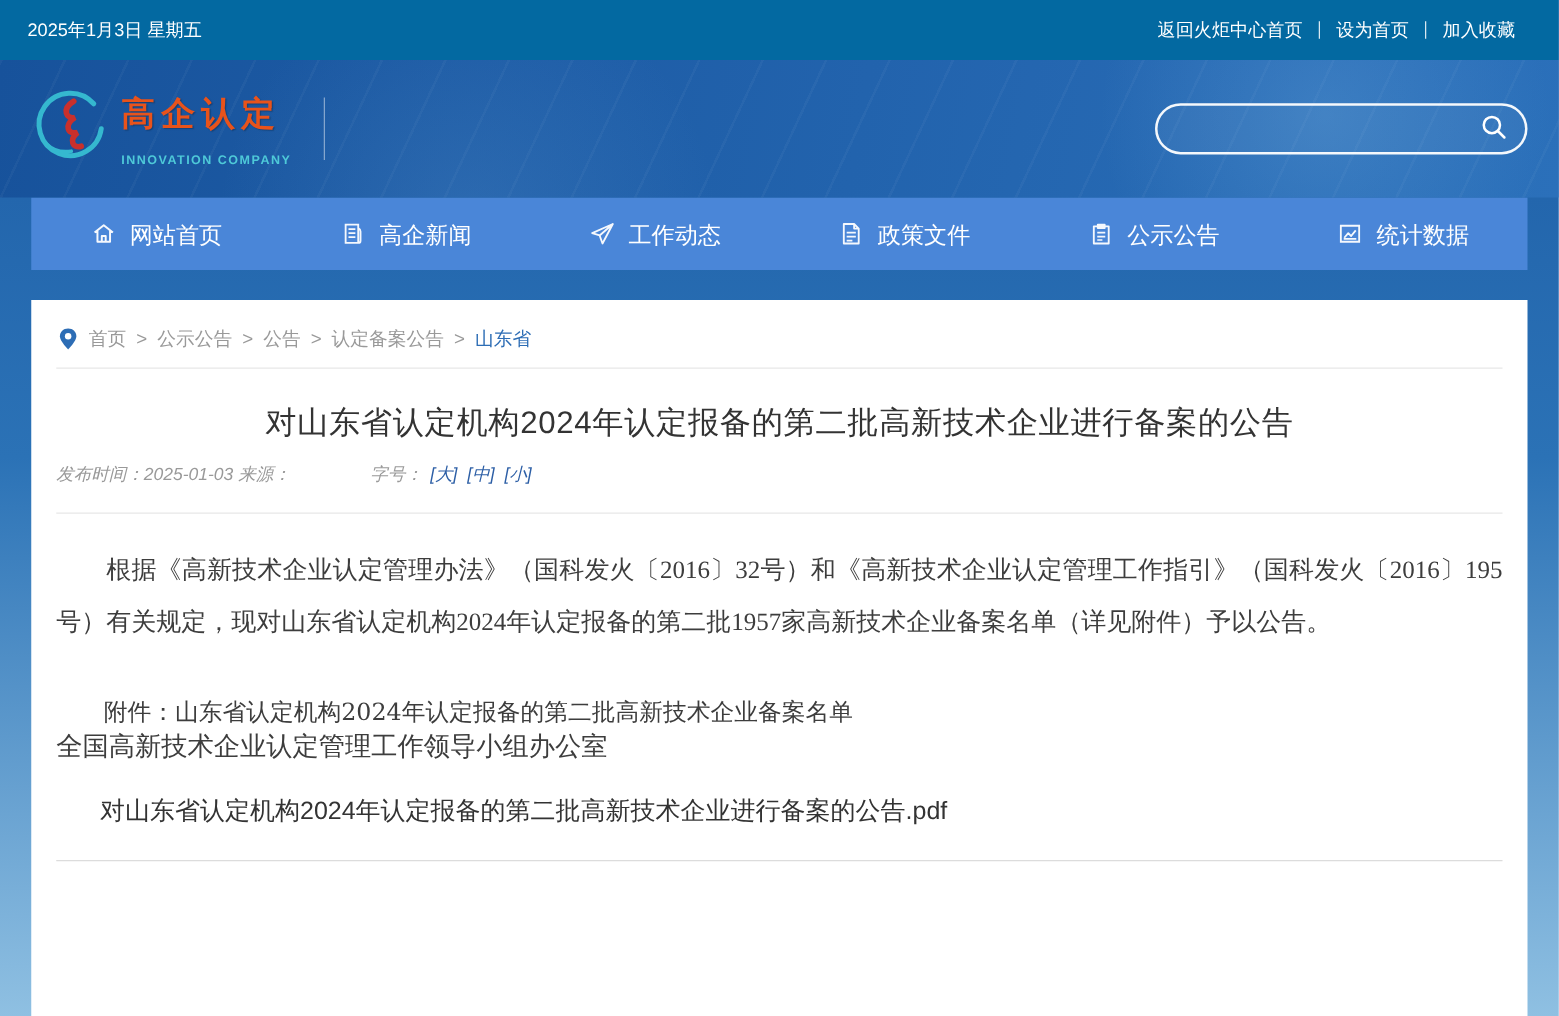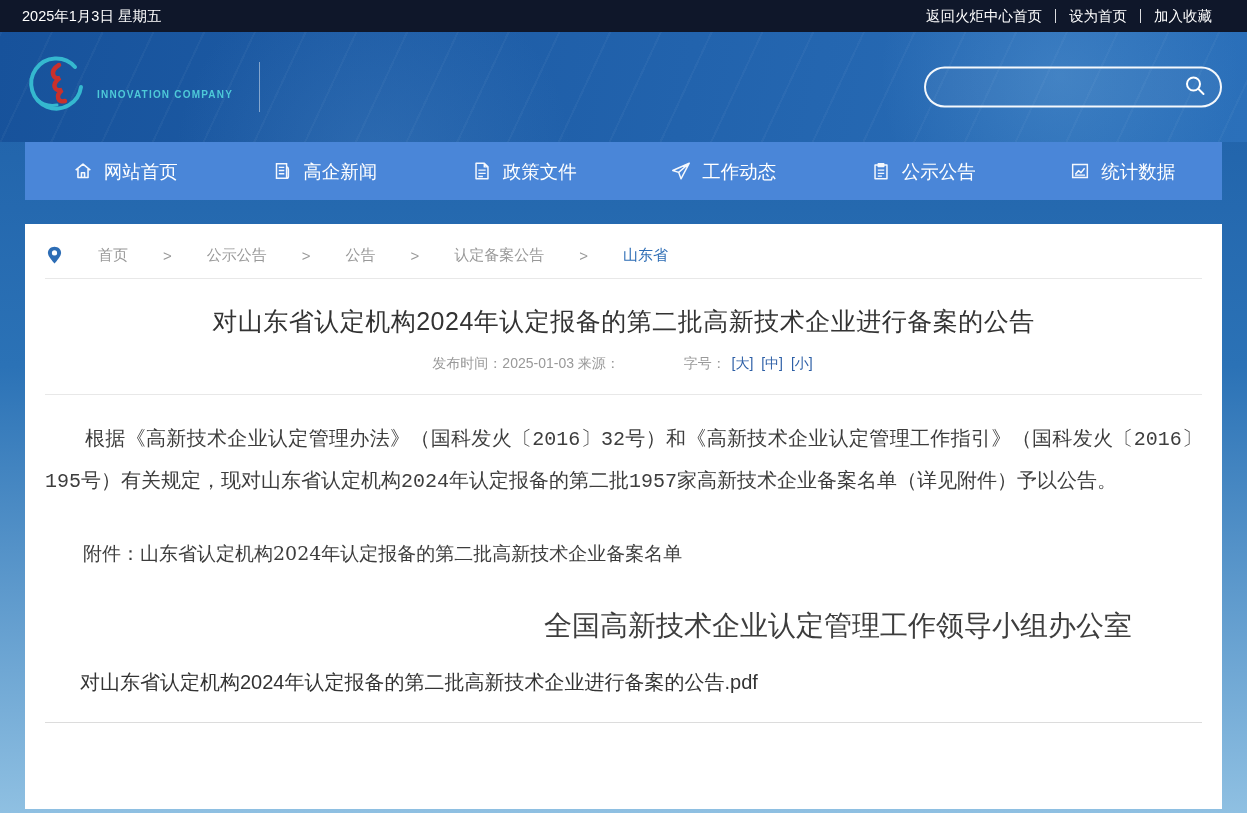--- a/index.html
+++ b/index.html
@@ -3,21 +3,21 @@
 <meta charset="utf-8">
 <style>
   * { margin:0; padding:0; box-sizing:border-box; }
   html,body { width:1247px; height:813px; overflow:hidden; }
   body {
     font-family:"Liberation Sans","DejaVu Sans",sans-serif;
     background:linear-gradient(180deg,#1d5da6 0%,#2b72b6 45%,#8fc0e2 100%);
   }
   
   .topbar {
-    height:32px; background:#0f172a; color:#fff;
+    height:48px; background:#0369a1; color:#fff;
     display:flex; align-items:center; justify-content:space-between;
     padding:4px 22px; font-size:14.5px;
   }
   .topbar-links { display:flex; align-items:center; }
   .topbar-links a { color:#fff; text-decoration:none; padding:0 13px; cursor:pointer; }
   .tsep { width:1px; height:14px; background:rgba(255,255,255,.85); }
   
   .header {
     height:110px; position:relative;
     background:
@@ -52,48 +52,48 @@
   
   .nav { margin:0 25px; height:58px; background:#4a86d8; display:flex; }
   .nav-item {
     flex:1; display:flex; align-items:center; justify-content:center; gap:10px;
     color:#fff; font-size:18.5px; cursor:pointer; white-space:nowrap;
   }
   .nav-ic { display:flex; align-items:center; opacity:.95; }
   
   .card { margin:24px 25px 0; background:#fff; height:585px; padding:0 20px; }
   .breadcrumb {
-    display:flex; align-items:center; padding:22px 2px 13px; font-size:15px; color:#999;gap:27px;
+    display:flex; align-items:center; padding:22px 2px 13px; font-size:15px; color:#999;
   }
   .breadcrumb .pin { margin-right:9px; display:flex; }
   .crumb { color:#999; text-decoration:none; cursor:pointer; }
   .crumb-sep { margin:0 8px; color:#999; }
   .crumb-current { color:#2d6db5; cursor:pointer; }
   .rule { border:none; border-top:1px solid #e8e8e8; }
   .art-title {
     text-align:center; font-size:25px; font-weight:normal; color:#333;
     margin-top:26px; letter-spacing:.5px;
   }
-  .art-meta { text-align:center; margin-top:17px; font-size:14px; color:#999; }
+  .art-meta { text-align:left; margin-top:17px; font-size:14px; color:#999;font-style:italic; }
   .art-meta .gap { display:inline-block; width:56px; }
   .fs-link { color:#2d5fa6; text-decoration:none; cursor:pointer; margin:0 2px; }
   .rule2 { margin-top:21px; }
   .body-text {
-    font-family:Liberation Mono, monospace;
+    font-family:Liberation Serif, serif;
     font-size:20px; color:#3d3d3d; line-height:42px; margin-top:24px;
     text-indent:2em; text-align:justify;
   }
   .attachment {
     font-family:"DejaVu Serif","Liberation Serif",serif;
     font-size:19px; color:#3d3d3d; margin-top:38px; text-indent:2em; cursor:pointer;
   }
   .signature-block {
     font-family:"DejaVu Serif","Liberation Serif",serif;
-    text-align:right; padding-right:70px; margin-top:40px;
-    font-size:28px; color:#3d3d3d;
+    text-align:left; padding-right:70px; 
+    font-size:21px; color:#3d3d3d;
   }
   .sig-date { margin-top:15px; }
   .pdf-link { display:inline-block; margin:24px 0 0 35px; font-size:20px; color:#333;
               text-decoration:none; cursor:pointer; }
   .bottom-line { margin-top:26px; border-top:1px solid #dcdcdc; }
 </style>
 </head>
 <body>
 
 <div class="topbar">
@@ -111,20 +111,21 @@
   <div class="header-inner">
     <div class="logo">
       <span>
         <svg width="64" height="64" viewBox="0 0 64 64">
           <path d="M50 14 A 25 25 0 1 0 56 34" fill="none" stroke="#35b8cf" stroke-width="4" stroke-linecap="round"></path>
           <path d="M12 46 q 8 8 20 6" fill="none" stroke="#35b8cf" stroke-width="3" stroke-linecap="round"></path>
           <path d="M34 12 C 24 18 28 27 35 25 C 26 31 29 39 37 37 C 30 43 33 50 40 48" fill="none" stroke="#c9302c" stroke-width="4.5" stroke-linecap="round"></path>
         </svg>
       </span>
       <span class="logo-txt">
+        <span class="logo-cn">高企认定</span>
         <span class="logo-en">INNOVATION COMPANY</span>
       </span>
     </div>
     <span class="hdr-divider"></span>
     <div class="searchbox">
       <input type="text" placeholder="" style="">
       <button class="search-btn">
         <span>
           <svg width="22" height="22" viewBox="0 0 22 22">
             <circle cx="9.5" cy="9.5" r="6.5" fill="none" stroke="#fff" stroke-width="2"></circle>
@@ -150,33 +151,33 @@
       <svg width="22" height="22" viewBox="0 0 24 24">
           <path d="M6 4 h11 v16 h-11 z M17 7 q2 1 2 3 v8 q0 2 -2 2" fill="none" stroke="#fff" stroke-width="1.6"></path>
           <path d="M8.5 8 h6 M8.5 11.5 h6 M8.5 15 h6" stroke="#fff" stroke-width="1.5"></path>
         </svg>
     </span>
     <span>高企新闻</span>
   </div>
   <div class="nav-item">
     <span class="nav-ic">
       <svg width="22" height="22" viewBox="0 0 24 24">
+          <path d="M21 3.5 L3 11.5 L9.5 13.5 L12 20.5 L21 3.5 Z M9.5 13.5 L21 3.5" fill="none" stroke="#fff" stroke-width="1.6" stroke-linejoin="round"></path>
+        </svg>
+    </span>
+    <span>工作动态</span>
+  </div>
+  <div class="nav-item">
+    <span class="nav-ic">
+      <svg width="22" height="22" viewBox="0 0 24 24">
           <path d="M5.5 3.5 h9 l4 4 V20.5 h-13 z M14.5 3.5 v4 h4" fill="none" stroke="#fff" stroke-width="1.6" stroke-linejoin="round"></path>
           <path d="M8 11 h8 M8 14.5 h8 M8 18 h5" stroke="#fff" stroke-width="1.4"></path>
         </svg>
     </span>
     <span>政策文件</span>
-  </div>
-  <div class="nav-item">
-    <span class="nav-ic">
-      <svg width="22" height="22" viewBox="0 0 24 24">
-          <path d="M21 3.5 L3 11.5 L9.5 13.5 L12 20.5 L21 3.5 Z M9.5 13.5 L21 3.5" fill="none" stroke="#fff" stroke-width="1.6" stroke-linejoin="round"></path>
-        </svg>
-    </span>
-    <span>工作动态</span>
   </div>
   <div class="nav-item">
     <span class="nav-ic">
       <svg width="22" height="22" viewBox="0 0 24 24">
           <path d="M5.5 5.5 h13 v15 h-13 z M9 5.5 V4 h6 v3 h-6 v-1.5" fill="none" stroke="#fff" stroke-width="1.6" stroke-linejoin="round"></path>
           <path d="M8.5 11 h7 M8.5 14.5 h7 M8.5 17.5 h4.5" stroke="#fff" stroke-width="1.4"></path>
         </svg>
     </span>
     <span>公示公告</span>
   </div>

